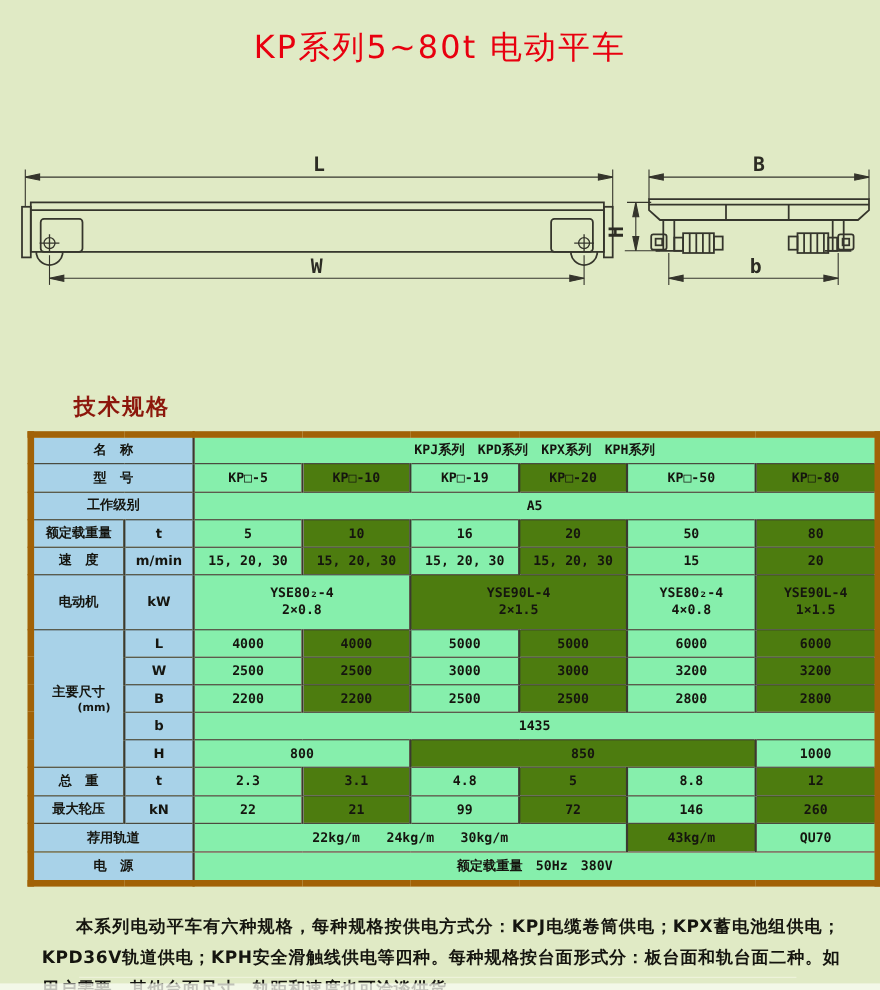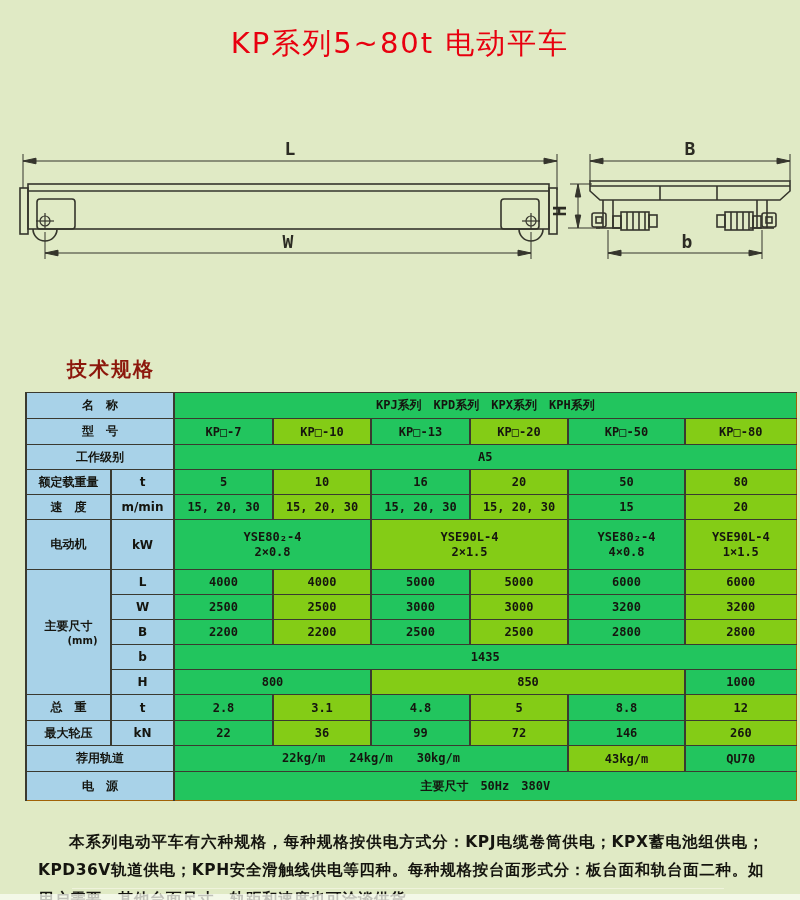--- a/index.html
+++ b/index.html
@@ -13,33 +13,33 @@
     font-size:29px;font-weight:normal;color:#e8000f;letter-spacing:2px;
   }
   .drawing{position:absolute;top:128px;left:0;}
   .section-heading{
     position:absolute;top:356px;left:47px;
     font-size:20px;font-weight:bold;color:#8c170c;letter-spacing:2px;margin-left:20px;
   }
   table.spec{
     position:absolute;top:392px;left:25px;width:770px;
     border-collapse:collapse;table-layout:fixed;
-    border:1px solid #a16207;
+    border:6px solid #a16207;
     font-family:"DejaVu Sans Mono","Liberation Mono",monospace;
     font-size:12px;font-weight:bold;color:#15150f;
   }
   table.spec td{
     border-left:2px solid #3a3a30;
     border-top:1px solid #3a3a30;
     text-align:center;vertical-align:middle;padding:0;
     overflow:hidden;white-space:nowrap;
   }
   td.lbl{background:#a8d2e8;font-family:"DejaVu Sans","Liberation Sans",sans-serif;}
-  td.g{background:#22c55e;}
-  td.b{background:#84cc16;}
+  td.g{background:#86efac;}
+  td.b{background:#4d7c0f;}
   .sub{font-size:10px;line-height:11px;margin-left:28px;}
   .m2{line-height:15px;}
   .footer{
     position:absolute;top:812px;left:38px;width:726px;
     font-size:15.5px;font-weight:bold;color:#15150f;
     line-height:28.5px;text-align:justify;text-indent:2em;letter-spacing:0.5px;
   }
   .bottom-rule{position:absolute;top:888px;left:72px;width:652px;height:1px;background:#eff3dc;}
   .bottom-strip{position:absolute;top:894px;left:0;width:800px;height:6px;background:rgba(250,252,243,.75);}
 </style>
@@ -168,23 +168,23 @@
       <col style="width:117px">
       <col style="width:111px">
   </colgroup>
   <tbody>
     <tr style="height:26px">
       <td class="lbl" colspan="2">名　称</td>
       <td class="g" colspan="6">KPJ系列　KPD系列　KPX系列　KPH系列</td>
     </tr>
     <tr style="height:26px">
       <td class="lbl" colspan="2">型　号</td>
-      <td class="g">KP□-7</td>
+      <td class="g">KP□-5</td>
       <td class="b">KP□-10</td>
-      <td class="g">KP□-13</td>
+      <td class="g">KP□-19</td>
       <td class="b">KP□-20</td>
       <td class="g">KP□-50</td>
       <td class="b">KP□-80</td>
     </tr>
     <tr style="height:25px">
       <td class="lbl" colspan="2">工作级别</td>
       <td class="g" colspan="6">A5</td>
     </tr>
     <tr style="height:25px">
       <td class="lbl">额定载重量</td>
@@ -263,46 +263,46 @@
     </tr>
     <tr style="height:25px">
       <td class="lbl">H</td>
       <td class="g" colspan="2">800</td>
       <td class="b" colspan="3">850</td>
       <td class="g">1000</td>
     </tr>
     <tr style="height:26px">
       <td class="lbl">总　重</td>
       <td class="lbl">t</td>
-      <td class="g">2.8</td>
+      <td class="g">2.3</td>
       <td class="b">3.1</td>
       <td class="g">4.8</td>
       <td class="b">5</td>
       <td class="g">8.8</td>
       <td class="b">12</td>
     </tr>
     <tr style="height:25px">
       <td class="lbl">最大轮压</td>
       <td class="lbl">kN</td>
       <td class="g">22</td>
-      <td class="b">36</td>
+      <td class="b">21</td>
       <td class="g">99</td>
       <td class="b">72</td>
       <td class="g">146</td>
       <td class="b">260</td>
     </tr>
     <tr style="height:26px">
       <td class="lbl" colspan="2">荐用轨道</td>
       <td class="g" colspan="4">22kg/m　　24kg/m　　30kg/m</td>
       <td class="b">43kg/m</td>
       <td class="g">QU70</td>
     </tr>
     <tr style="height:29px">
       <td class="lbl" colspan="2">电　源</td>
-      <td class="g" colspan="6">主要尺寸　50Hz　380V</td>
+      <td class="g" colspan="6">额定载重量　50Hz　380V</td>
     </tr>
   </tbody>
 </table>
 
 <p class="footer">本系列电动平车有六种规格，每种规格按供电方式分：KPJ电缆卷筒供电；KPX蓄电池组供电；KPD36V轨道供电；KPH安全滑触线供电等四种。每种规格按台面形式分：板台面和轨台面二种。如用户需要，其他台面尺寸、轨距和速度也可洽谈供货。</p>
 
 <div class="bottom-rule"></div>
 <div class="bottom-strip"></div>
 
 </body></html>

